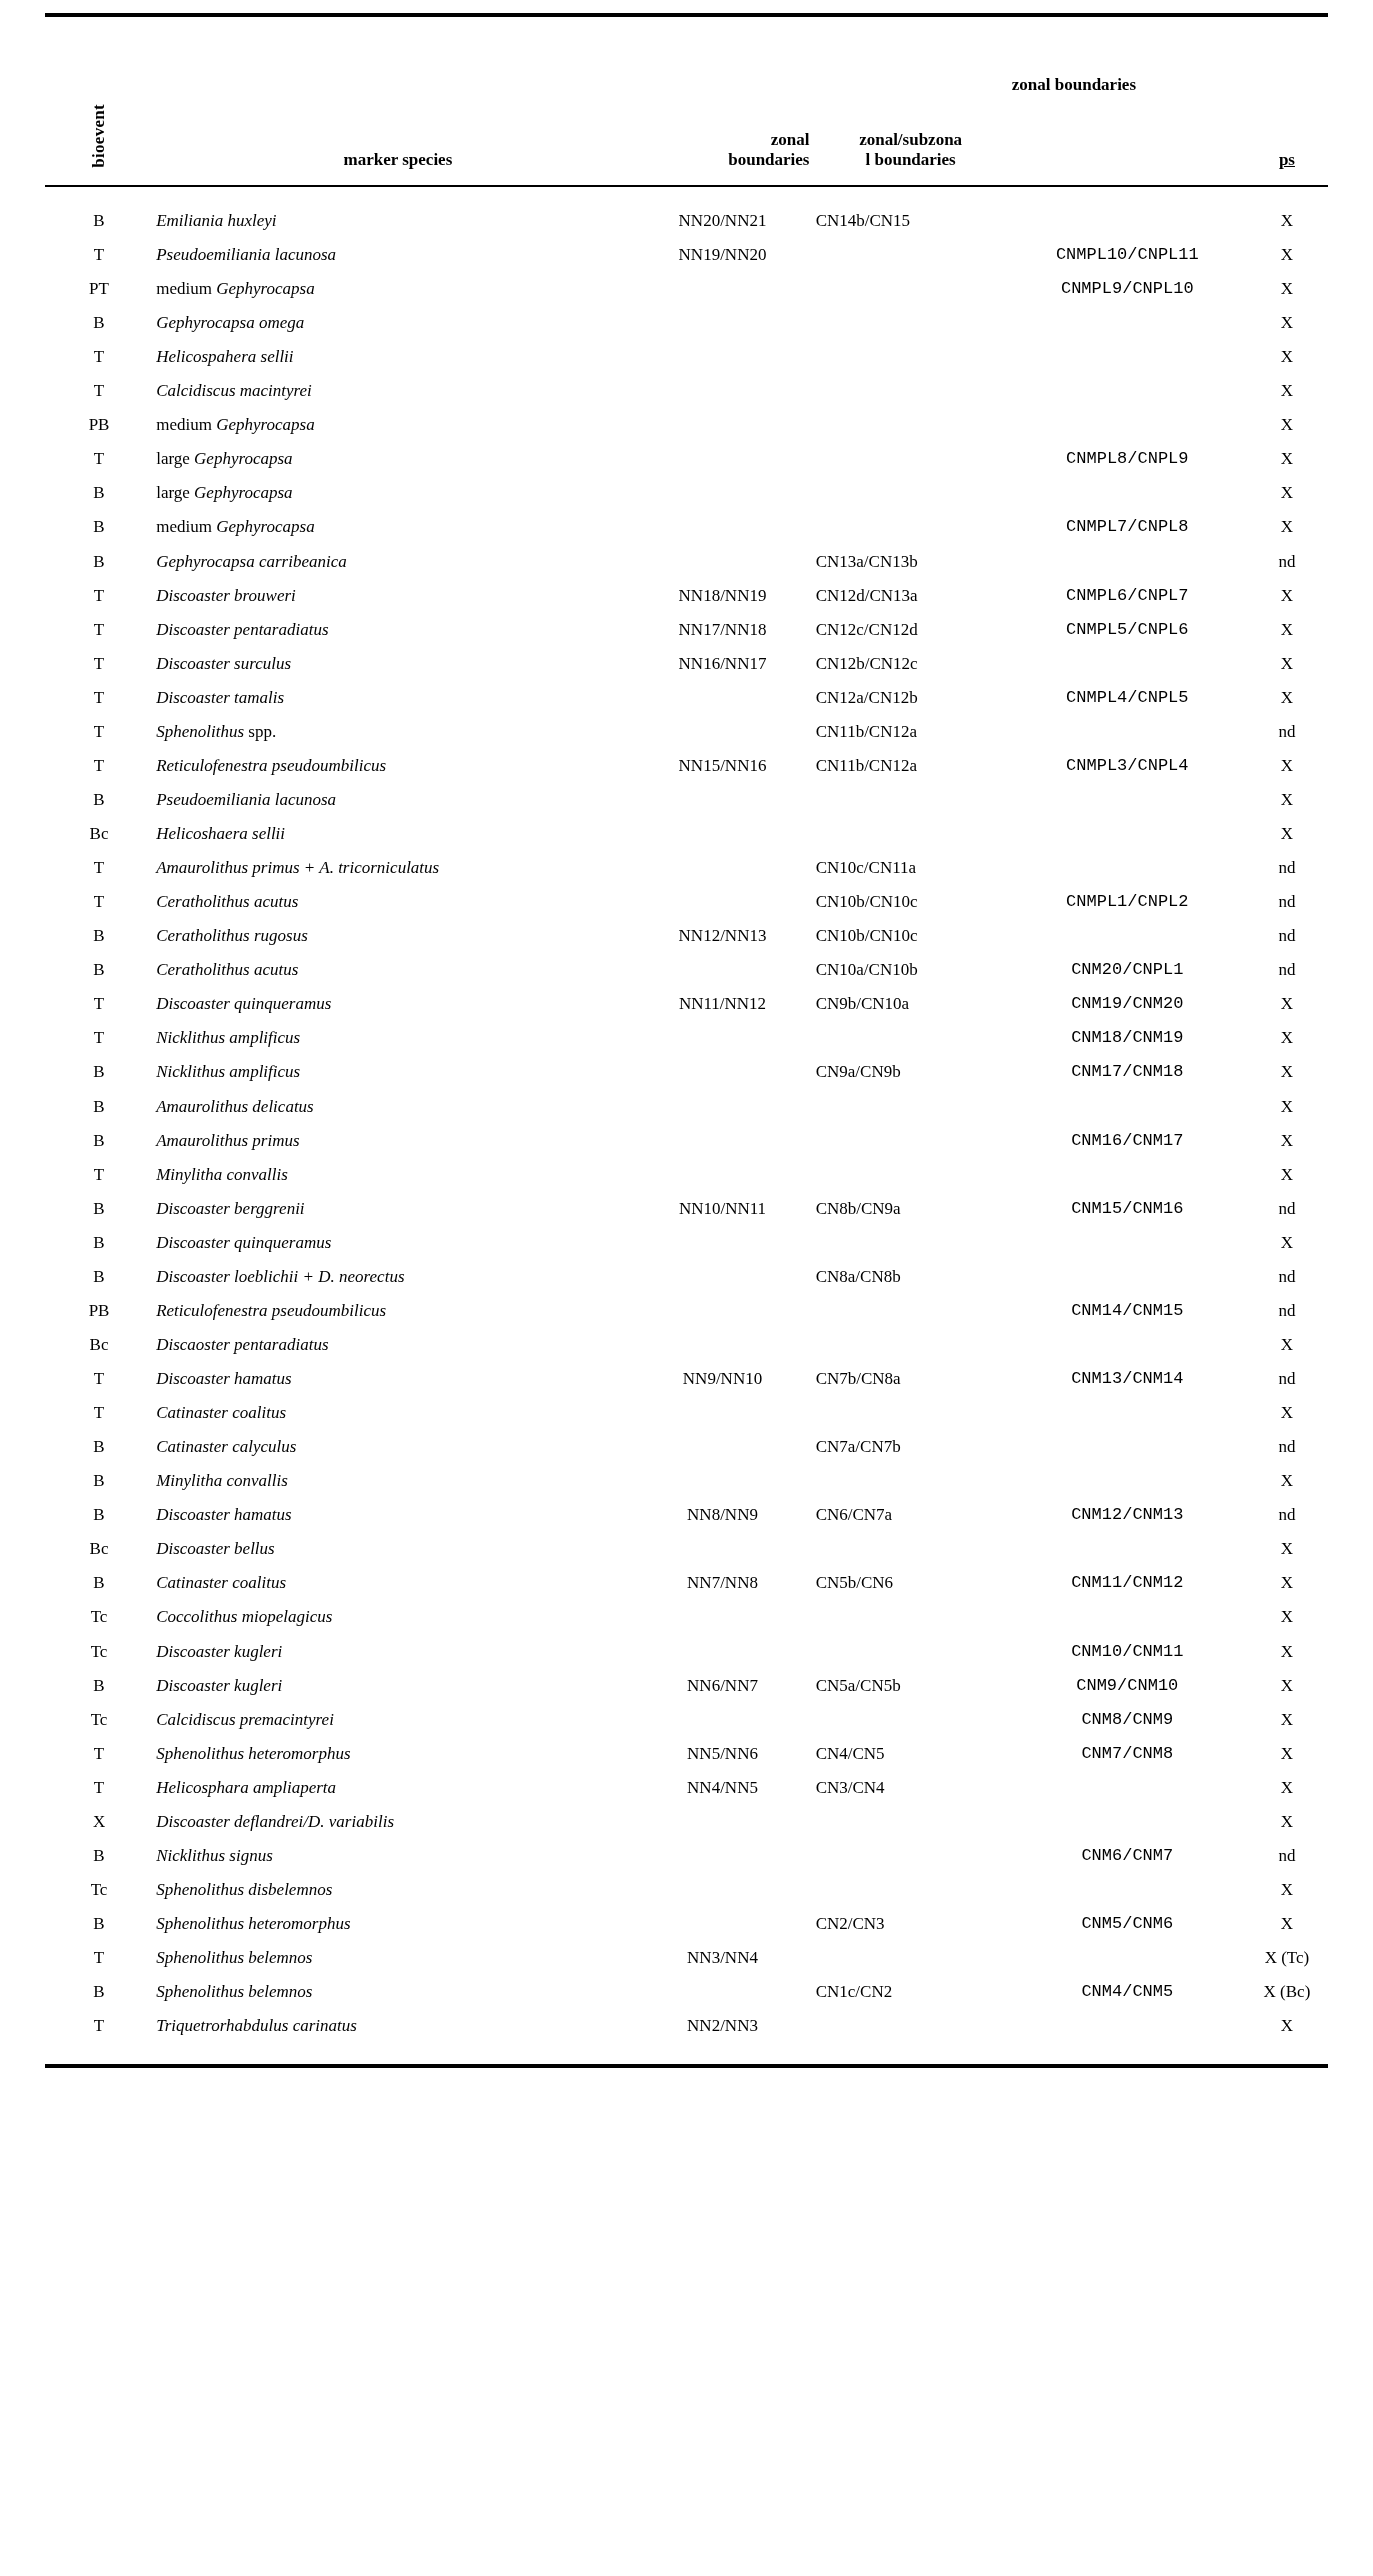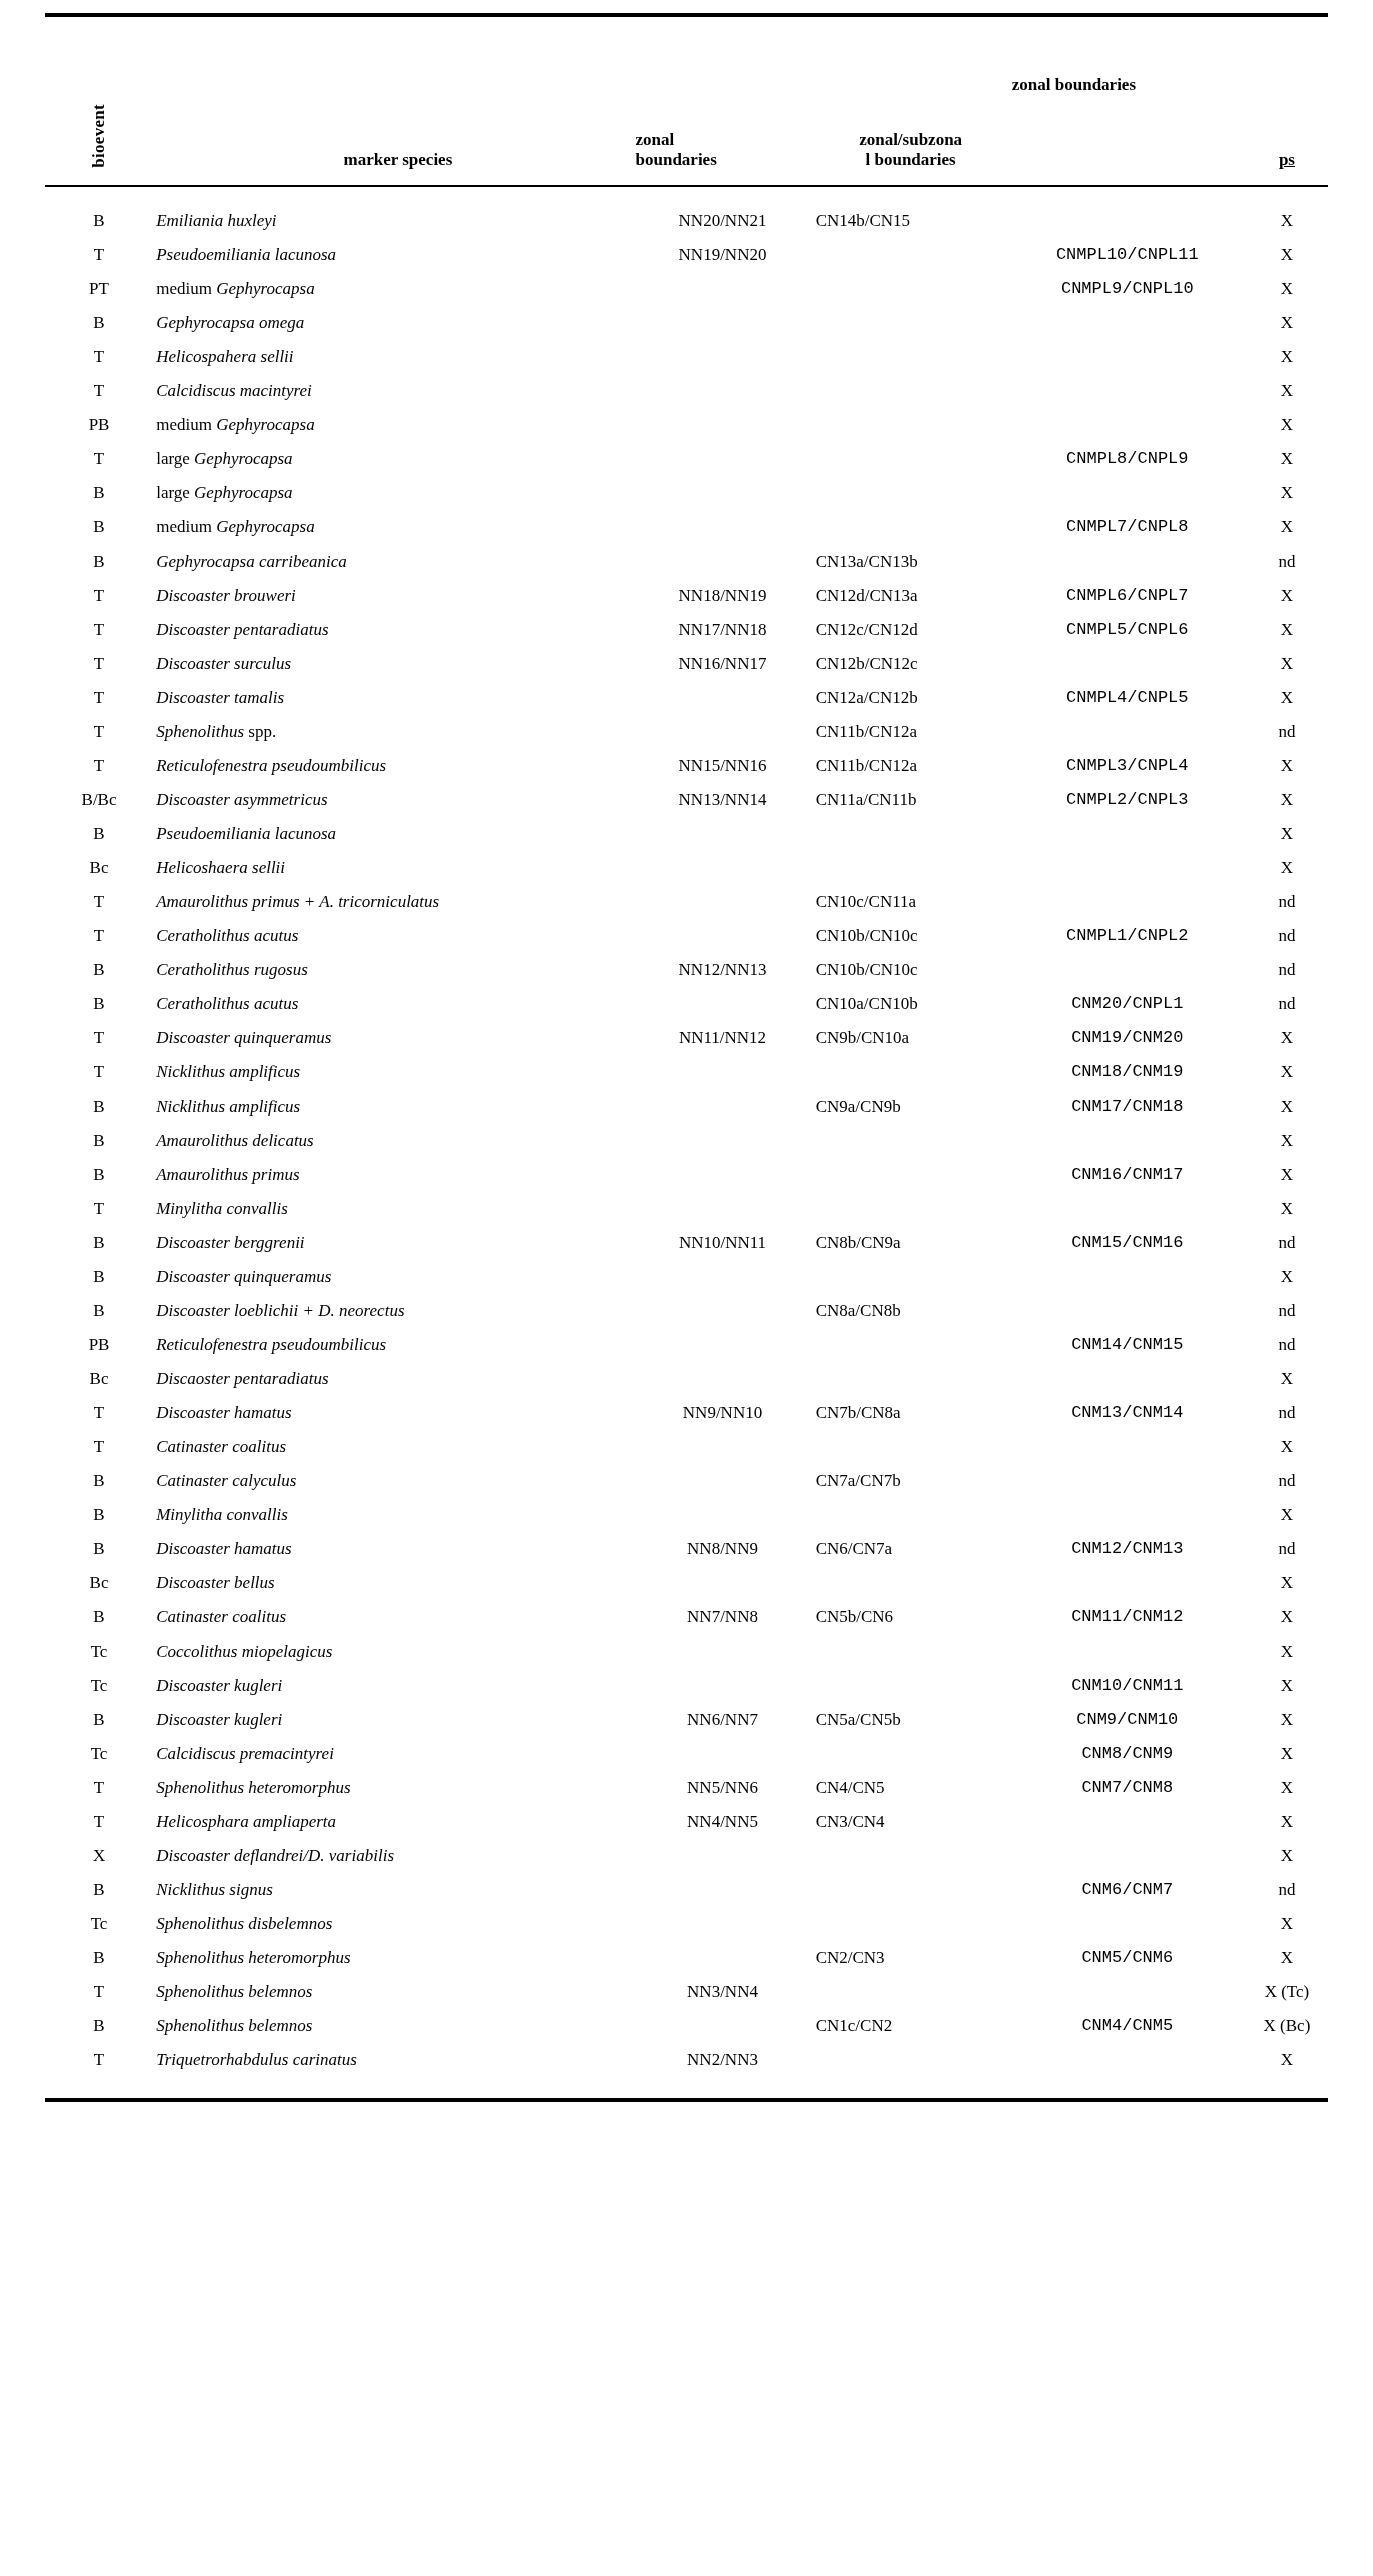--- a/index.html
+++ b/index.html
@@ -84,21 +84,21 @@
     white-space: nowrap;
     font-weight: bold;
     font-size: 17px;
     letter-spacing: 0.3px;
   }
   th.h-species {
     text-align: center;
     padding-left: 13.4px;
     vertical-align: bottom;
   }
-  th.h-zb { text-align: left; }
+  th.h-zb { text-align: right; }
   th.h-zsb { text-align: center; }
   th.h-zb2 { text-align: left; vertical-align: middle; padding-bottom: 21.6px; }
   th.h-ps { text-align: center; text-decoration: underline; }
 
   
   tbody.data td {
     font-size: 17px;
     line-height: 1.1;
     padding: 7.7px 3.1px;
     vertical-align: middle;
@@ -298,28 +298,20 @@
         </tr>
         <tr>
           <td class="bio">T</td>
           <td class="species"><span>Reticulofenestra pseudoumbilicus</span></td>
           <td class="zb">NN15/NN16</td>
           <td class="zsb">CN11b/CN12a</td>
           <td class="zb2">CNMPL3/CNPL4</td>
           <td class="ps">X</td>
         </tr>
         <tr>
-          <td class="bio">B/Bc</td>
-          <td class="species"><span>Discoaster asymmetricus</span></td>
-          <td class="zb">NN13/NN14</td>
-          <td class="zsb">CN11a/CN11b</td>
-          <td class="zb2">CNMPL2/CNPL3</td>
-          <td class="ps">X</td>
-        </tr>
-        <tr>
           <td class="bio">B</td>
           <td class="species"><span>Pseudoemiliania lacunosa</span></td>
           <td class="zb"></td>
           <td class="zsb"></td>
           <td class="zb2"></td>
           <td class="ps">X</td>
         </tr>
         <tr>
           <td class="bio">Bc</td>
           <td class="species"><span>Helicoshaera sellii</span></td>

